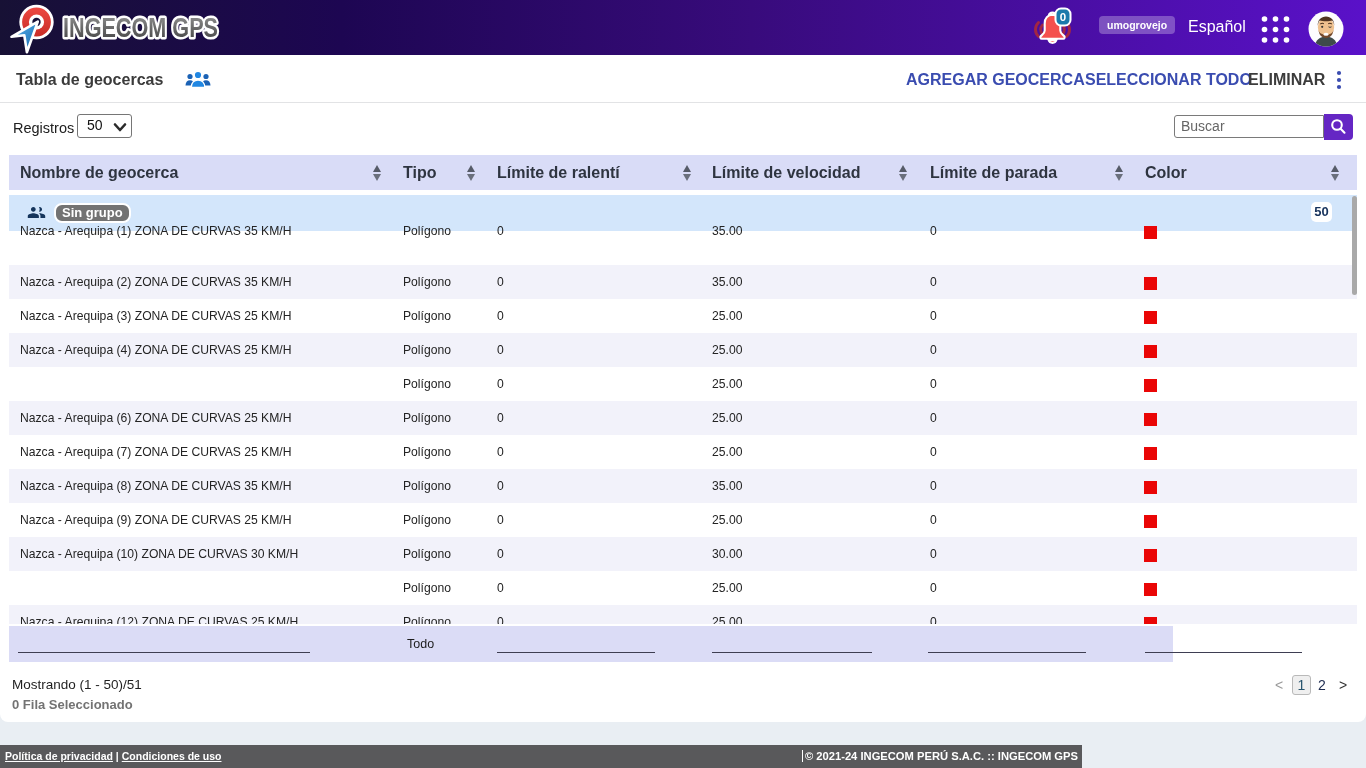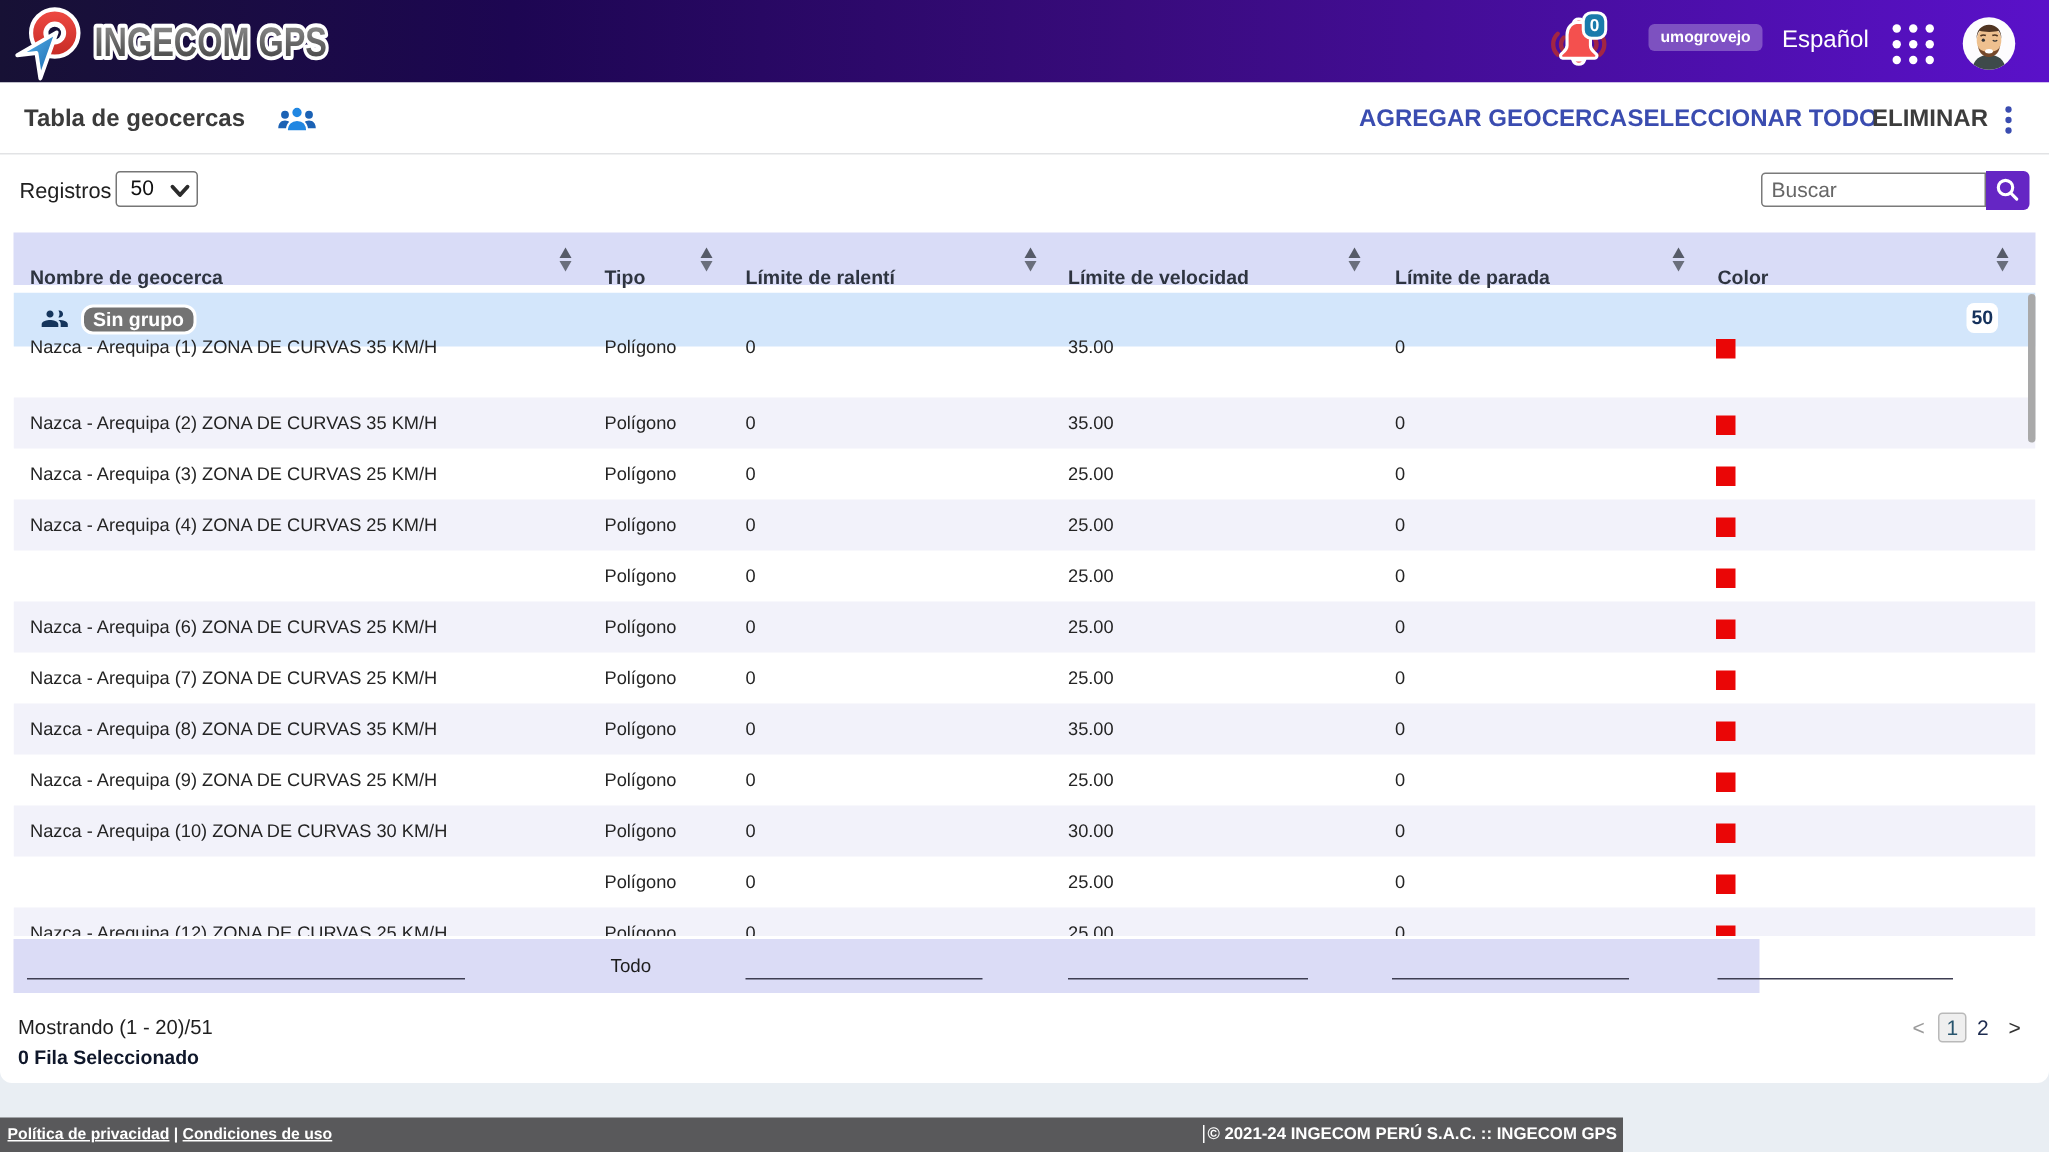--- a/index.html
+++ b/index.html
@@ -37,21 +37,21 @@
 #sel-reg { position:absolute; left:77px; top:59px; width:55px; height:24px; border:1px solid #767676;
   border-radius:3px; background:#fff; font-size:14px; color:#111; padding:2px 4px 2px 9px; }
 
 #search-in { position:absolute; left:1174px; top:60px; width:150px; height:23px; border:1px solid #7a7a7a;
   border-radius:3px 0 0 3px; padding:0 6px; font-size:14px; color:#666; line-height:21px; background:#fff; }
 #search-btn { position:absolute; left:1324px; top:59px; width:29px; height:26px; background:#6526c4;
   border-radius:0 4px 4px 0; }
 
 
 #thead { position:absolute; left:9px; top:100px; width:1348px; height:35px; background:#d9dcf7; }
-.hcell { position:absolute; top:12px; height:35px; line-height:35px; font-weight:bold; font-size:13px; color:#2e3440; }
+.hcell { position:absolute; top:0; height:35px; line-height:35px; font-weight:bold; font-size:16px; color:#2e3440; }
 .sorter { position:absolute; top:10px; width:9px; height:16px; }
 .sorter .up { position:absolute; left:0; top:0; width:0; height:0;
   border-left:4px solid transparent; border-right:4px solid transparent; border-bottom:7px solid #565b68; }
 .sorter .dn { position:absolute; left:0; top:9px; width:0; height:0;
   border-left:4px solid transparent; border-right:4px solid transparent; border-top:7px solid #6a6f7c; }
 
 #tbody { position:absolute; left:9px; top:140px; width:1348px; height:429px; overflow:hidden; }
 #grouprow { position:absolute; left:0; top:0; width:1348px; height:36px; background:#d3e6fb; }
 #g-people { position:absolute; left:18px; top:8px; }
 #g-chip { position:absolute; left:45px; top:8px; height:20px; padding:0 6px; background:#737373;
@@ -68,21 +68,21 @@
 .csq { position:absolute; left:1135px; top:12px; width:13px; height:13px; background:#ea0606; }
 
 #tfilter { position:absolute; left:9px; top:571px; width:1164px; height:36px; background:#dbdcf6; }
 .fin { position:absolute; top:26px; height:0; border-bottom:1.6px solid #3e3e52; }
 #f-todo { position:absolute; left:398px; top:0; height:36px; line-height:36px; font-size:12.5px; color:#1c1c1c; }
 
 #scrollthumb { position:absolute; left:1352px; top:141px; width:5px; height:99px; background:#a9a9a9; border-radius:3px; }
 
 
 #mostrando { position:absolute; left:12px; top:622px; font-size:13.5px; color:#1f1f1f; }
-#filasel { position:absolute; left:12px; top:642px; font-size:13px; font-weight:bold; color:#0f172a; }
+#filasel { position:absolute; left:12px; top:642px; font-size:13px; font-weight:bold; color:#737373; }
 #pag-prev { position:absolute; left:1275px; top:622px; font-size:14px; color:#9a9a9a; }
 #pag-1 { position:absolute; left:1292px; top:620px; width:19px; height:20px; background:#efefef;
   border:1px solid #b9b9b9; border-radius:3px; text-align:center; line-height:18px; font-size:14px; color:#28556e; }
 #pag-2 { position:absolute; left:1318px; top:622px; font-size:14px; color:#1d2b4f; }
 #pag-next { position:absolute; left:1339px; top:622px; font-size:14px; color:#333; }
 
 
 #footer { position:absolute; left:0; top:745px; width:1082px; height:23px; background:#59595b; color:#fff; }
 #f-left { position:absolute; left:5px; top:5px; font-size:10.5px; font-weight:bold; }
 #f-left a { color:#fff; }
@@ -351,21 +351,21 @@
       <div class="fin" style="left:9px; width:292px;"></div>
       <div id="f-todo">Todo</div>
       <div class="fin" style="left:488px; width:158px;"></div>
       <div class="fin" style="left:703px; width:160px;"></div>
       <div class="fin" style="left:919px; width:158px;"></div>
       <div class="fin" style="left:1136px; width:157px;"></div>
     </div>
 
     <div id="scrollthumb"></div>
 
-    <div id="mostrando">Mostrando (1 - 20)/51</div>
+    <div id="mostrando">Mostrando (1 - 50)/51</div>
     <div id="filasel">0 Fila Seleccionado</div>
     <div id="pag-prev">&lt;</div>
     <div id="pag-1">1</div>
     <div id="pag-2">2</div>
     <div id="pag-next">&gt;</div>
   </div>
 
   <div id="footer">
     <div id="f-left"><a href="#">Política de privacidad</a> | <a href="#">Condiciones de uso</a></div>
     <div id="f-right">© 2021-24 INGECOM PERÚ S.A.C. :: INGECOM GPS</div>

